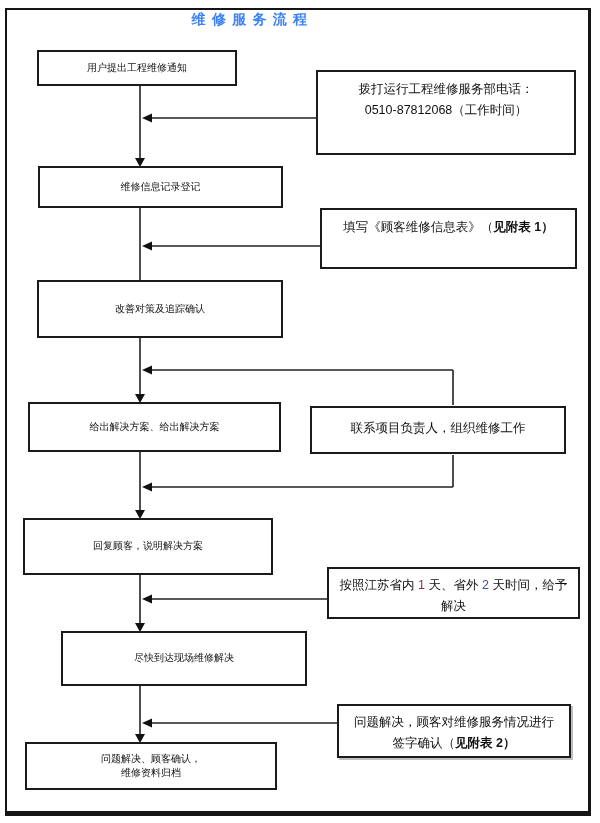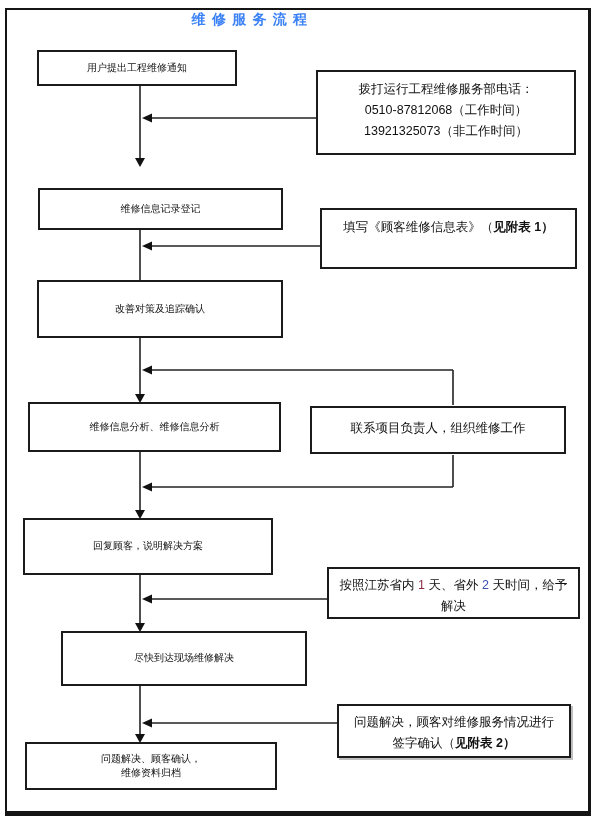--- a/index.html
+++ b/index.html
@@ -10,21 +10,21 @@
   .title{position:absolute;top:11px;left:0;width:505px;text-align:center;
          font-size:14px;font-weight:bold;letter-spacing:0.45em;color:#3b82f6;}
   .fbox{position:absolute;border:2px solid #1b1b1b;background:#fff;
         display:flex;align-items:center;justify-content:center;text-align:center;
         font-size:10px;line-height:1.45;box-sizing:border-box;}
   .nbox{position:absolute;border:2px solid #1b1b1b;background:#fff;
         font-size:12.5px;line-height:21px;box-sizing:border-box;
         padding:7px 9px;text-align:center;}
   .b{font-weight:bold;}
   #f1{left:37px;top:50px;width:200px;height:36px;}
-  #f2{left:38px;top:166px;width:245px;height:42px;margin-top:22px;}
+  #f2{left:38px;top:166px;width:245px;height:42px;}
   #f3{left:37px;top:280px;width:246px;height:58px;}
   #f4{left:28px;top:402px;width:253px;height:50px;}
   #f5{left:23px;top:518px;width:250px;height:57px;}
   #f6{left:22px;top:631px;width:246px;height:55px;margin-left:39px;}
   #f7{left:25px;top:742px;width:252px;height:48px;}
   #n1{left:316px;top:70px;width:260px;height:85px;}
   #n2{left:320px;top:208px;width:257px;height:61px;}
   #n3{left:310px;top:406px;width:256px;height:48px;padding-top:10px;}
   #n4{left:327px;top:567px;width:253px;height:52px;padding-top:6px;}
   #n5{left:337px;top:704px;width:234px;height:54px;padding-top:6px;
@@ -76,39 +76,38 @@
   <div class="fbox" id="f1">
     <span>用户提出工程维修通知</span>
   </div>
   <div class="fbox" id="f2">
     <span>维修信息记录登记</span>
   </div>
   <div class="fbox" id="f3">
     <span>改善对策及追踪确认</span>
   </div>
   <div class="fbox" id="f4">
-    <span>维修信息分析、维修信息分析</span>
+    <span>给出解决方案、给出解决方案</span>
   </div>
   <div class="fbox" id="f5">
     <span>回复顾客，说明解决方案</span>
   </div>
   <div class="fbox" id="f6">
     <span>尽快到达现场维修解决</span>
   </div>
   <div class="fbox" id="f7">
     <span>
       <span>问题解决、顾客确认，</span><br>
       <span>维修资料归档</span>
     </span>
   </div>
 
   <div class="nbox" id="n1">
     <div>拨打运行工程维修服务部电话：</div>
     <div>0510-87812068（工作时间）</div>
-    <div>13921325073（非工作时间）</div>
   </div>
 
   <div class="nbox" id="n2">
     <span>填写《顾客维修信息表》（</span><span class="b">见附表</span><span class="b"> 1）</span>
   </div>
 
   <div class="nbox" id="n3">
     <span>联系项目负责人，组织维修工作</span>
   </div>
 

